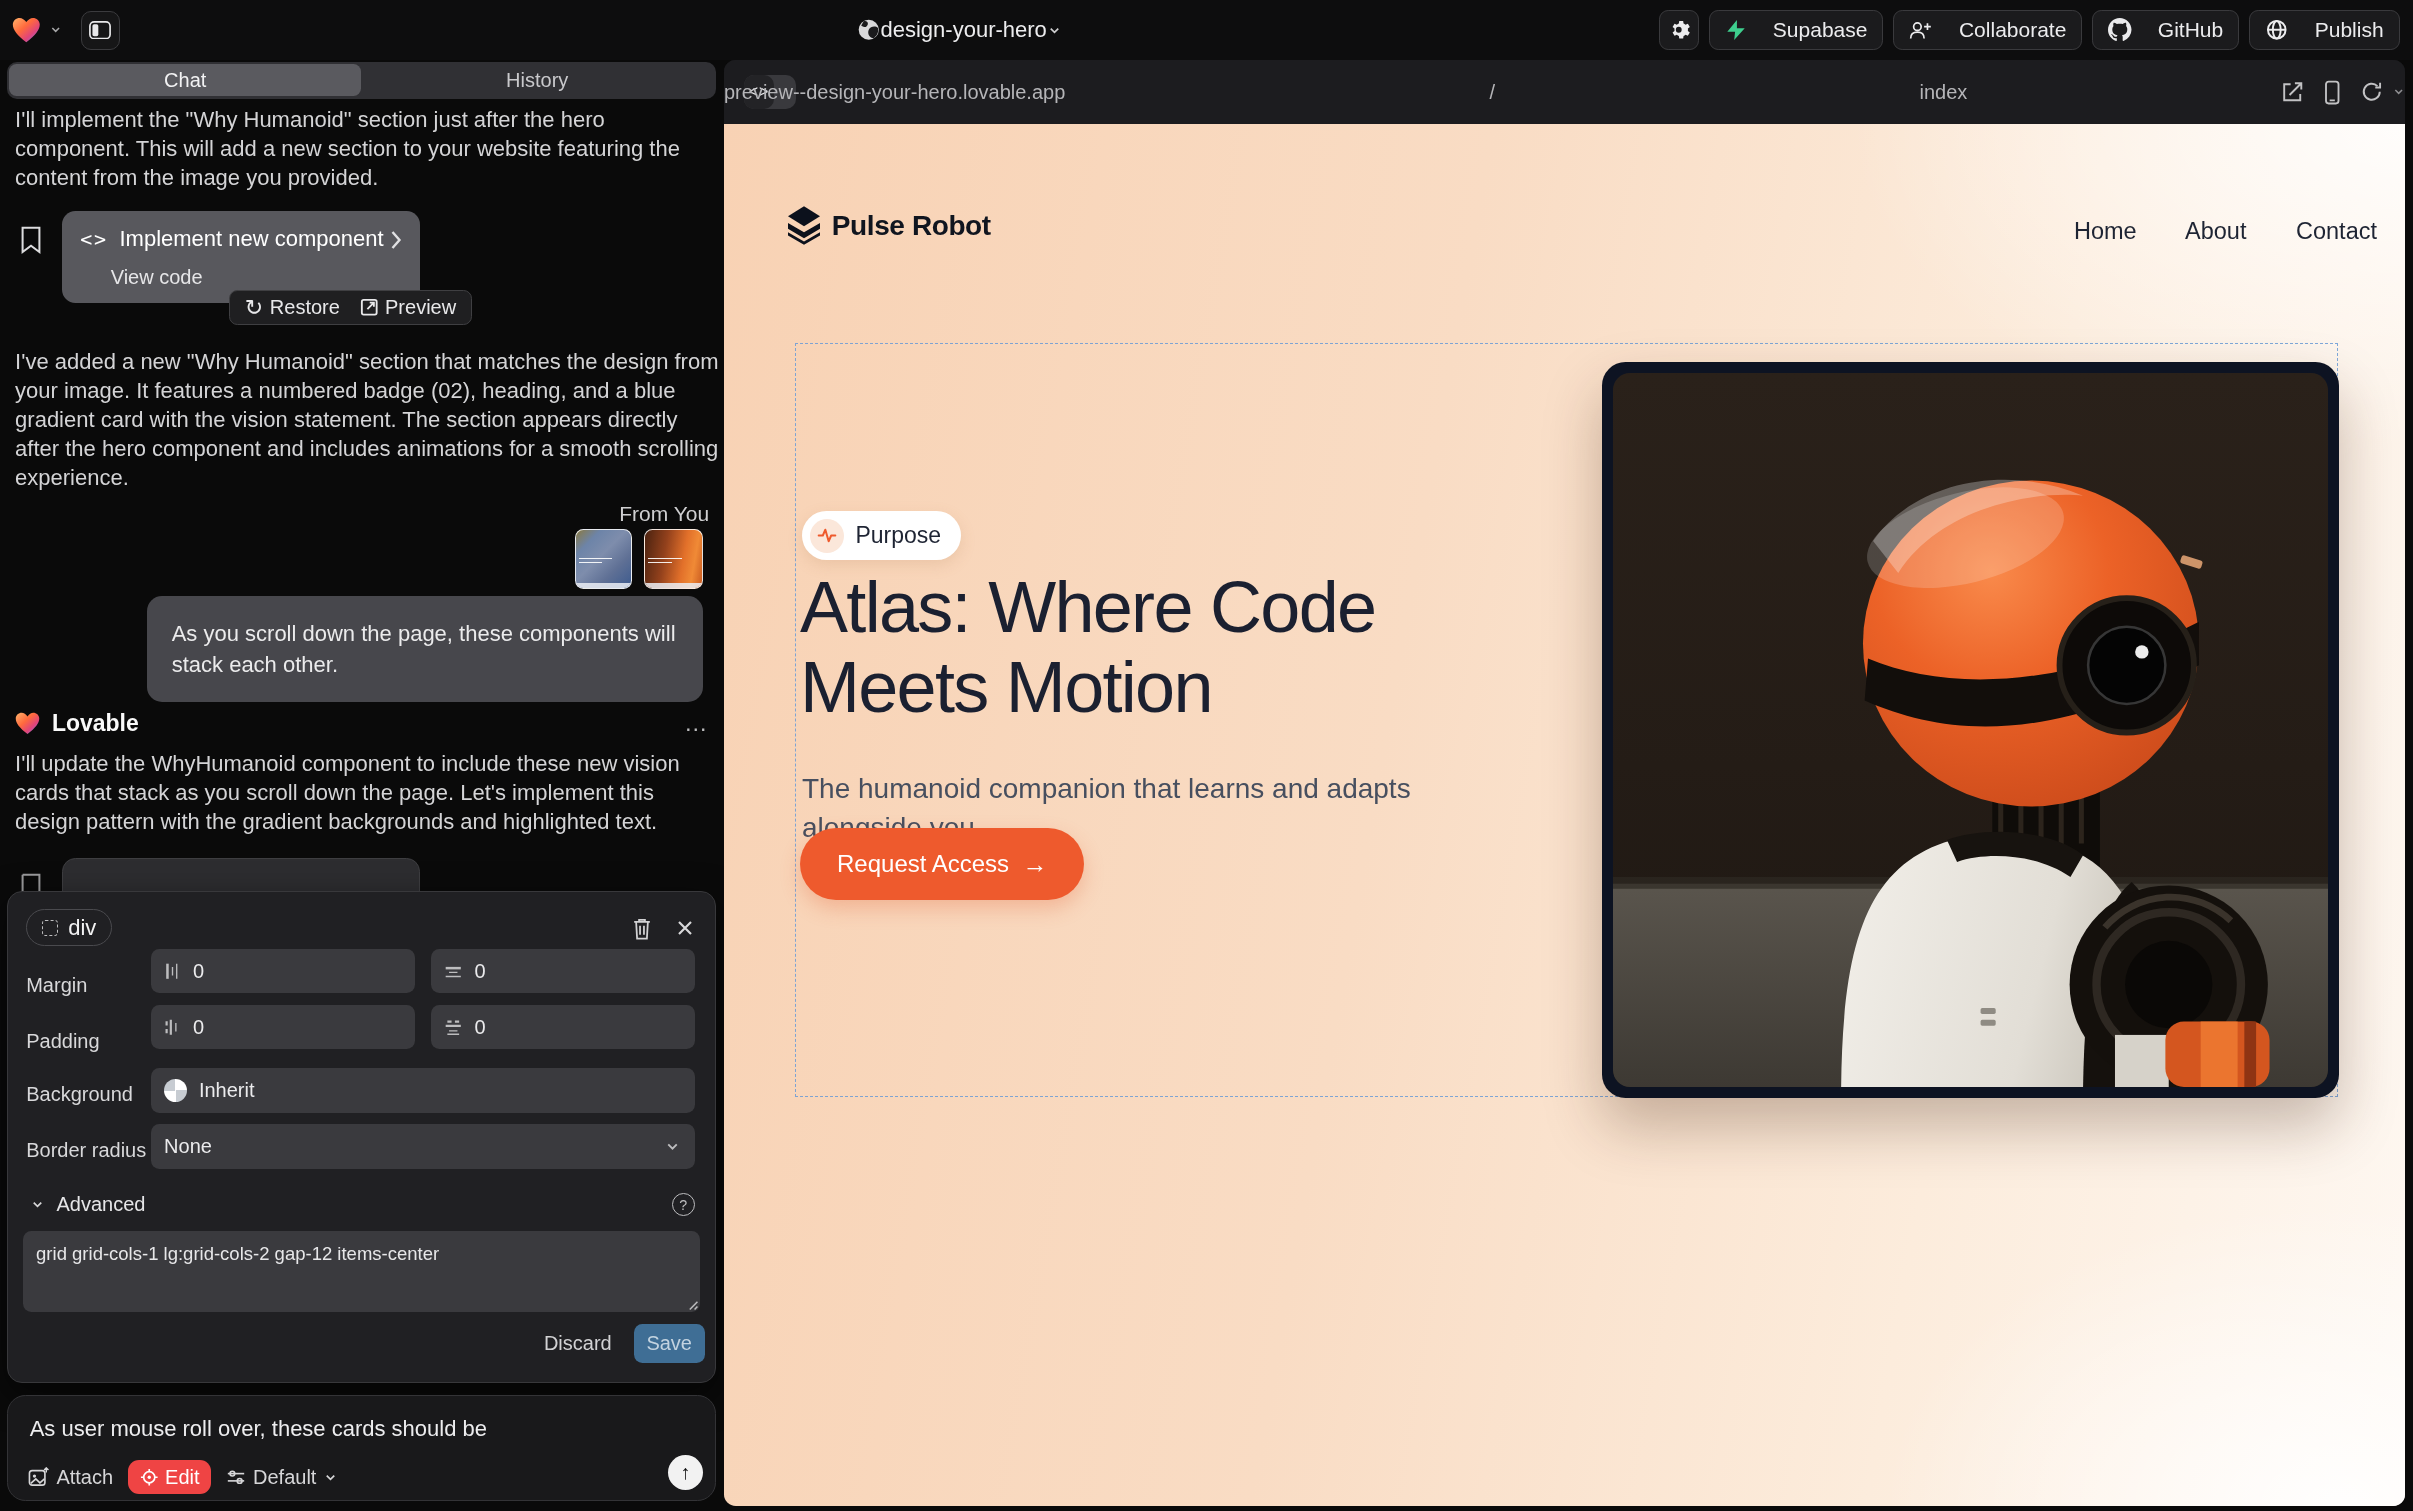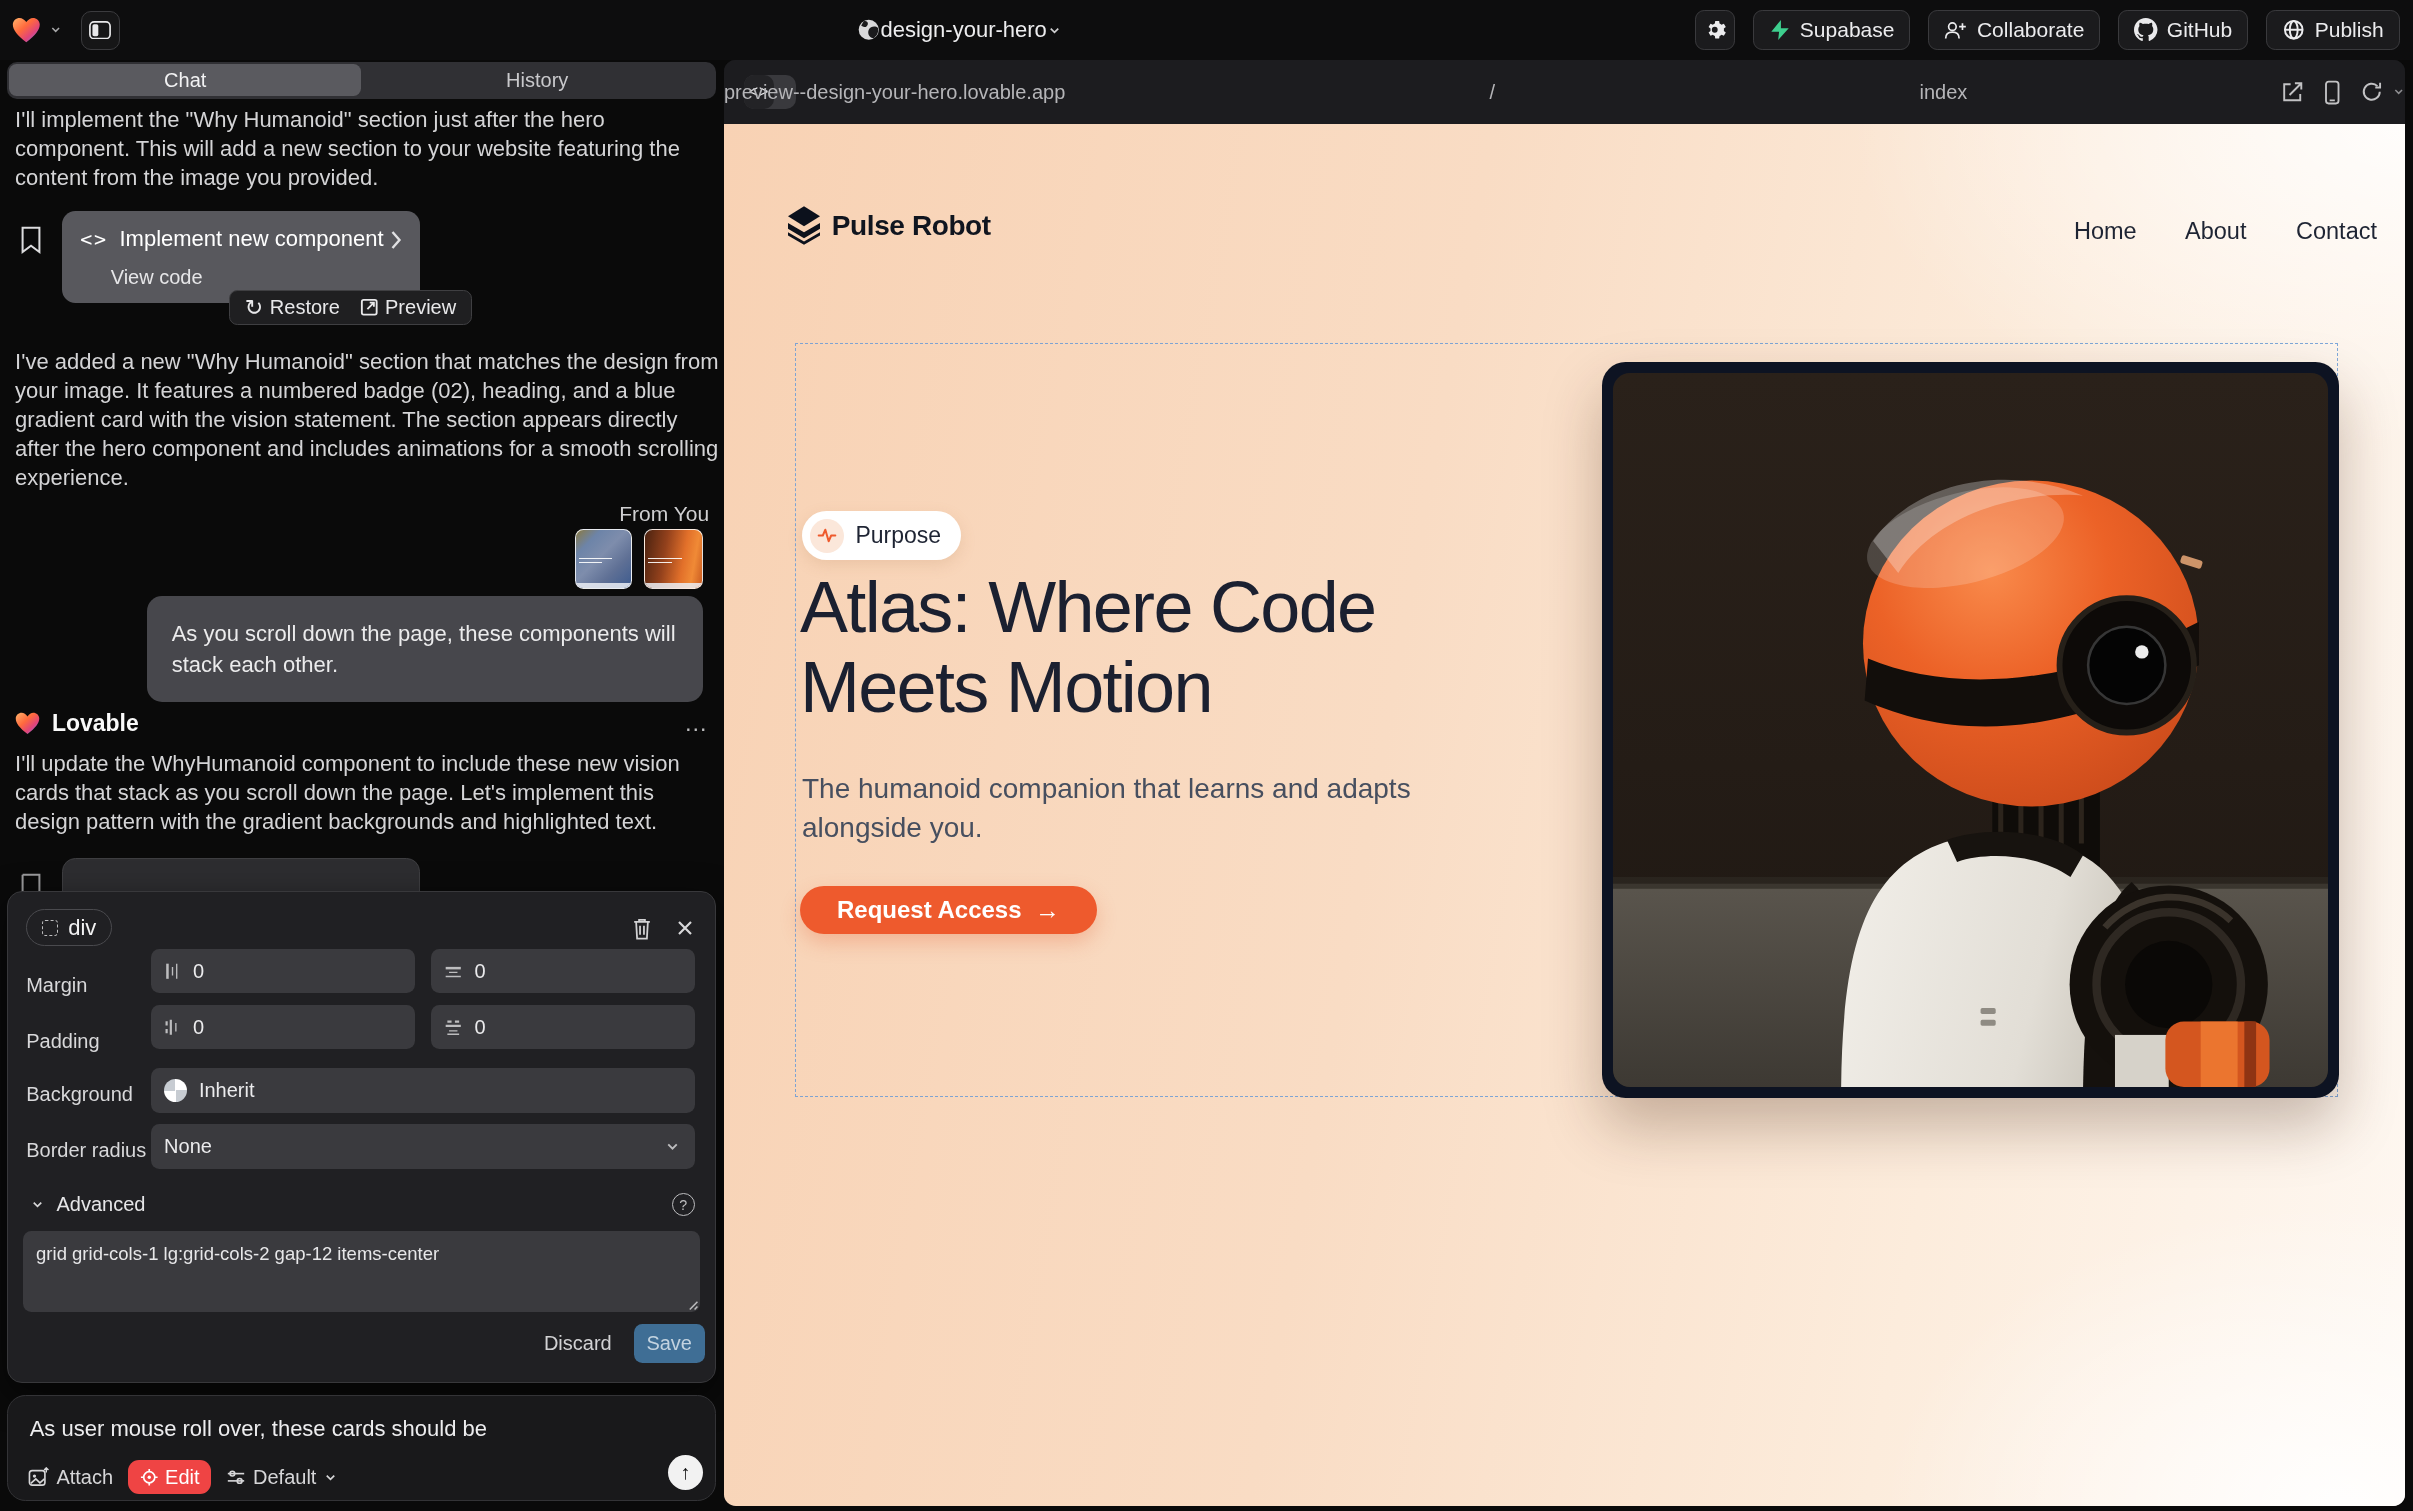--- a/index.html
+++ b/index.html
@@ -8,21 +8,21 @@
   #app { position:relative; width:2413px; height:1512px; background:#0a0a0a; overflow:hidden; }
 
   
   .topbar { position:absolute; inset:0 0 auto 0; height:60px; background:#0d0d0e; }
   .tb-left { position:absolute; left:11.8px; top:0; height:60px; display:flex; align-items:center; gap:8.4px; }
   .logo-heart { width:28.6px; height:27px; }
   .tb-chevron { width:13.4px; height:13.4px; opacity:.8; }
   .sidebar-toggle { width:39px; height:39px; margin-left:10px; border:0.8px solid #3b3b3e; border-radius:10px; background:#161617; display:flex; align-items:center; justify-content:center; }
   .tb-center { position:absolute; left:857px; top:0; height:60px; display:flex; align-items:center; gap:0; color:#ececee; font-size:22px; }
   .tb-right { position:absolute; right:13.4px; top:10px; display:flex; gap:10px; }
-  .tb-btn { height:40px; display:flex; align-items:center; gap:9px; padding:0 15px; background:#1b1b1d; border:0.8px solid #3a3a3d; border-radius:9.2px; color:#ececee; font-size:21px;margin-left:8px; }
+  .tb-btn { height:40px; display:flex; align-items:center; gap:26px; padding:0 15px; background:#1b1b1d; border:0.8px solid #3a3a3d; border-radius:9.2px; color:#ececee; font-size:21px; }
   .tb-btn.icon-only { width:40px; padding:0; justify-content:center; }
 
   
   .chat { position:absolute; left:6.7px; top:60px; width:712px; height:1451px; color:#d6d6d8; }
   .tabs { position:absolute; left:0; top:1.7px; width:709px; height:37px; background:#303034; border-radius:10px; padding:2.5px; display:flex; }
   .tab { flex:1; display:flex; align-items:center; justify-content:center; font-size:20px; color:#c9c9cc; border-radius:7.6px; }
   .tab.active { background:#5a5a5f; color:#f2f2f3; }
   .msg { position:absolute; font-size:22px; line-height:29px; color:#d4d4d6; }
   .bookmark { position:absolute; width:22px; height:28.6px; }
   .comp-card { position:absolute; left:55px; top:151px; width:358px; height:92px; background:#58585d; border-radius:13.4px; color:#fff; }
@@ -83,21 +83,21 @@
        radial-gradient(1008px 588px at 100% 0%, rgba(255,255,255,.85), rgba(255,255,255,0) 55%),
        linear-gradient(100deg,#f8d2b4 0%, #f9dcc4 40%, #fcecdc 72%, #fef8f2 100%); }
   .site-header { position:absolute; left:0; top:0; right:0; height:126px; }
   .brand { position:absolute; left:64px; top:82px; display:flex; align-items:center; gap:11.8px; font-size:28px; font-weight:800; color:#10151f; letter-spacing:-0.4px; }
   .nav-link { position:absolute; top:94px; font-size:23.5px; color:#1e2433; }
   .sel-outline { position:absolute; left:71px; top:219px; width:1543px; height:754px; border:1.7px dashed rgba(105,155,215,.85); }
   .badge { position:absolute; left:78px; top:387px; height:49px; background:#fff; border-radius:839px; display:flex; align-items:center; gap:11.8px; padding:6.7px 20px 6.7px 7.6px; box-shadow:0 5px 15px rgba(180,120,80,.18); font-size:23px; color:#1e2433; }
   .badge-ic { width:34px; height:34px; border-radius:50%; background:#fbe7da; display:flex; align-items:center; justify-content:center; }
   .hero-h1 { position:absolute; left:76px; top:443px; width:756px; font-size:72px; line-height:80px; font-weight:400; letter-spacing:-1.7px; color:#1b2030; }
   .hero-sub { position:absolute; left:78px; top:645px; width:672px; font-size:28px; line-height:39px; color:#474f5f; }
-  .cta { position:absolute; left:76px; top:762px; height:48px; border-radius:839px; background:#ee5a2d; display:inline-flex; align-items:center; gap:13.4px; padding:0 37px; color:#fff; font-size:24px; font-weight:700; box-shadow:0 8.4px 20px rgba(228,90,45,.28); }
+  .cta { position:absolute; left:76px; top:704px; height:72px; border-radius:839px; background:#ee5a2d; display:inline-flex; align-items:center; gap:13.4px; padding:0 37px; color:#fff; font-size:24px; font-weight:400; box-shadow:0 8.4px 20px rgba(228,90,45,.28); }
   .robot-card { position:absolute; left:878px; top:238px; width:737px; height:736px; background:#0d1322; border-radius:23.5px; box-shadow:0 28.6px 59px rgba(60,30,10,.28); }
   .robot-img { position:absolute; inset:11px; border-radius:17px; overflow:hidden; }
   .robot-img svg { display:block; width:100%; height:100%; }
   svg { vertical-align:middle; }
 </style>
 </head>
 <body>
 
 <div id="app">
 

